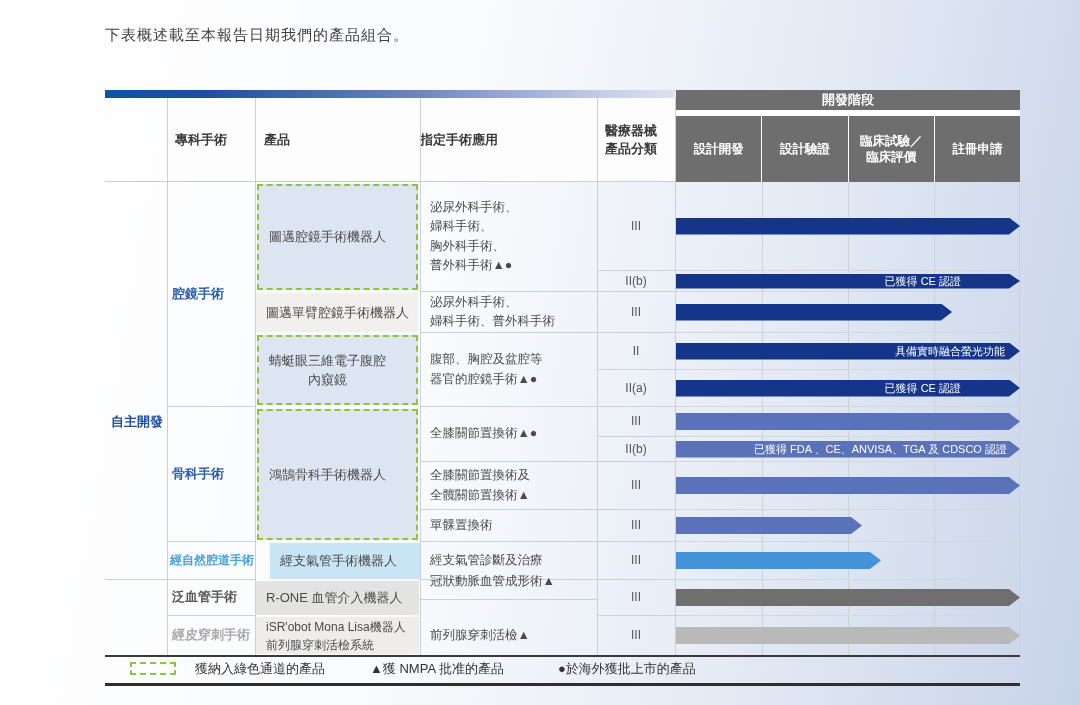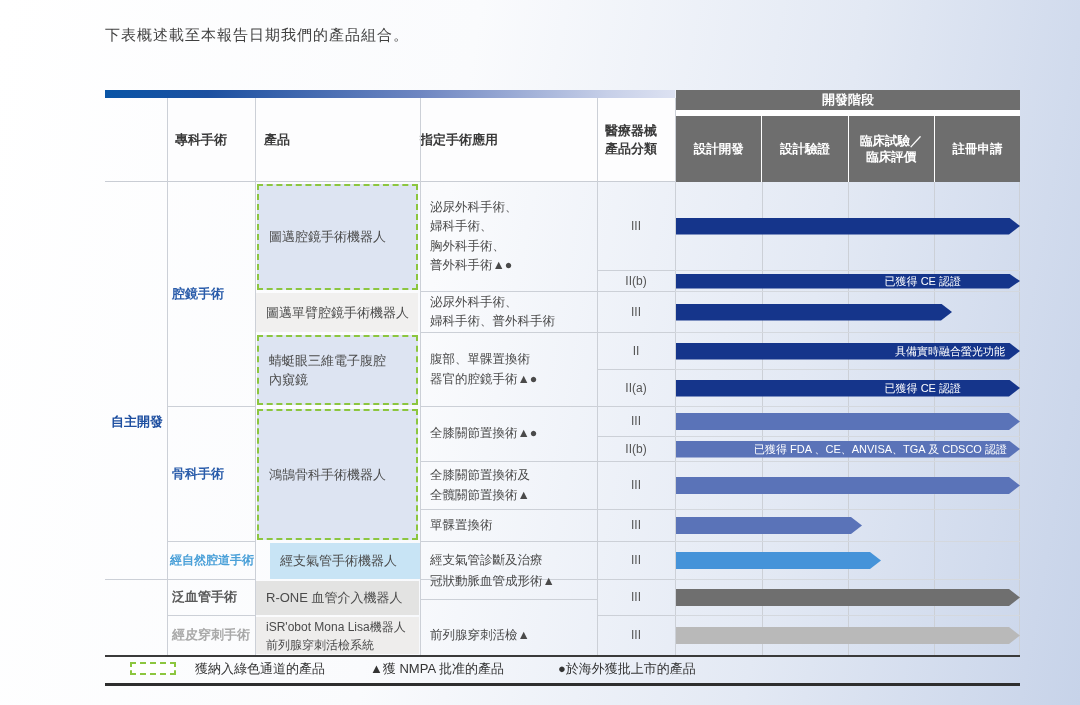--- a/index.html
+++ b/index.html
@@ -25,21 +25,21 @@
         font-size:12.5px;font-weight:bold;line-height:1.3;border-left:1px solid #ffffff;}
   .stage-col:first-child{border-left:none;}
   .srow{position:absolute;left:570px;width:345px;box-sizing:border-box;display:flex;align-items:center;padding-left:1px;}
   .srow.bb{border-bottom:1px solid #d4d8de;}
   .bar{height:17px;display:flex;align-items:center;justify-content:flex-end;
         clip-path:polygon(0 0,calc(100% - 11px) 0,100% 50%,calc(100% - 11px) 100%,0 100%);}
   .bar.slim{height:15px;}
   .bar-label{color:#ffffff;font-size:11px;white-space:nowrap;}
   .pbox{position:absolute;box-sizing:border-box;display:flex;align-items:center;padding-left:10px;
         font-size:13px;color:#4a4a4a;line-height:1.5;}
-  .dashed{border:2px dashed #8cc63f;background:#dde4f2;}
+  .dashed{border:2px dashed #8cc63f;background:#dde4f2;text-align:center;}
   .spec{font-weight:bold;font-size:13px;padding-left:5px;}
   .grp{font-weight:bold;font-size:13px;color:#1e4fa0;}
   .clscell{justify-content:center;font-size:12px;color:#555;}
   .app{padding-left:10px;}
   .legend-item{position:absolute;font-size:13px;color:#333;display:flex;align-items:center;}
   .legend-box{position:absolute;box-sizing:border-box;border:2px dashed #8cc63f;background:#ffffff;}
 </style>
 </head>
 <body>
 
@@ -95,21 +95,21 @@
     <div class="pbox" style="left:151px;top:491px;width:163px;height:34px;background:#e3e3e2;">R-ONE 血管介入機器人</div>
     <div class="pbox pre" style="left:151px;top:527px;width:163px;height:37px;background:#eeedec;font-size:12px;">iSR'obot Mona Lisa機器人
 前列腺穿刺活檢系統</div>
 
     <div class="cell bb app pre" style="left:315px;top:92px;width:177px;height:110px;">泌尿外科手術、
 婦科手術、
 胸外科手術、
 普外科手術▲●</div>
     <div class="cell bb app pre" style="left:315px;top:202px;width:177px;height:41px;">泌尿外科手術、
 婦科手術、普外科手術</div>
-    <div class="cell bb app pre" style="left:315px;top:243px;width:177px;height:74px;">腹部、單髁置換術
+    <div class="cell bb app pre" style="left:315px;top:243px;width:177px;height:74px;">腹部、胸腔及盆腔等
 器官的腔鏡手術▲●</div>
     <div class="cell bb app" style="left:315px;top:317px;width:177px;height:55px;">全膝關節置換術▲●</div>
     <div class="cell bb app pre" style="left:315px;top:372px;width:177px;height:48px;">全膝關節置換術及
 全髖關節置換術▲</div>
     <div class="cell bb app" style="left:315px;top:420px;width:177px;height:32px;">單髁置換術</div>
     <div class="cell bb app" style="left:315px;top:452px;width:177px;height:38px;">經支氣管診斷及治療</div>
     <div class="cell bb app" style="left:315px;top:474px;width:177px;height:36px;">冠狀動脈血管成形術▲</div>
     <div class="cell app" style="left:315px;top:526px;width:177px;height:39px;">前列腺穿刺活檢▲</div>
 
     <div class="cell bb clscell" style="left:492px;top:92px;width:78px;height:89px;">III</div>

